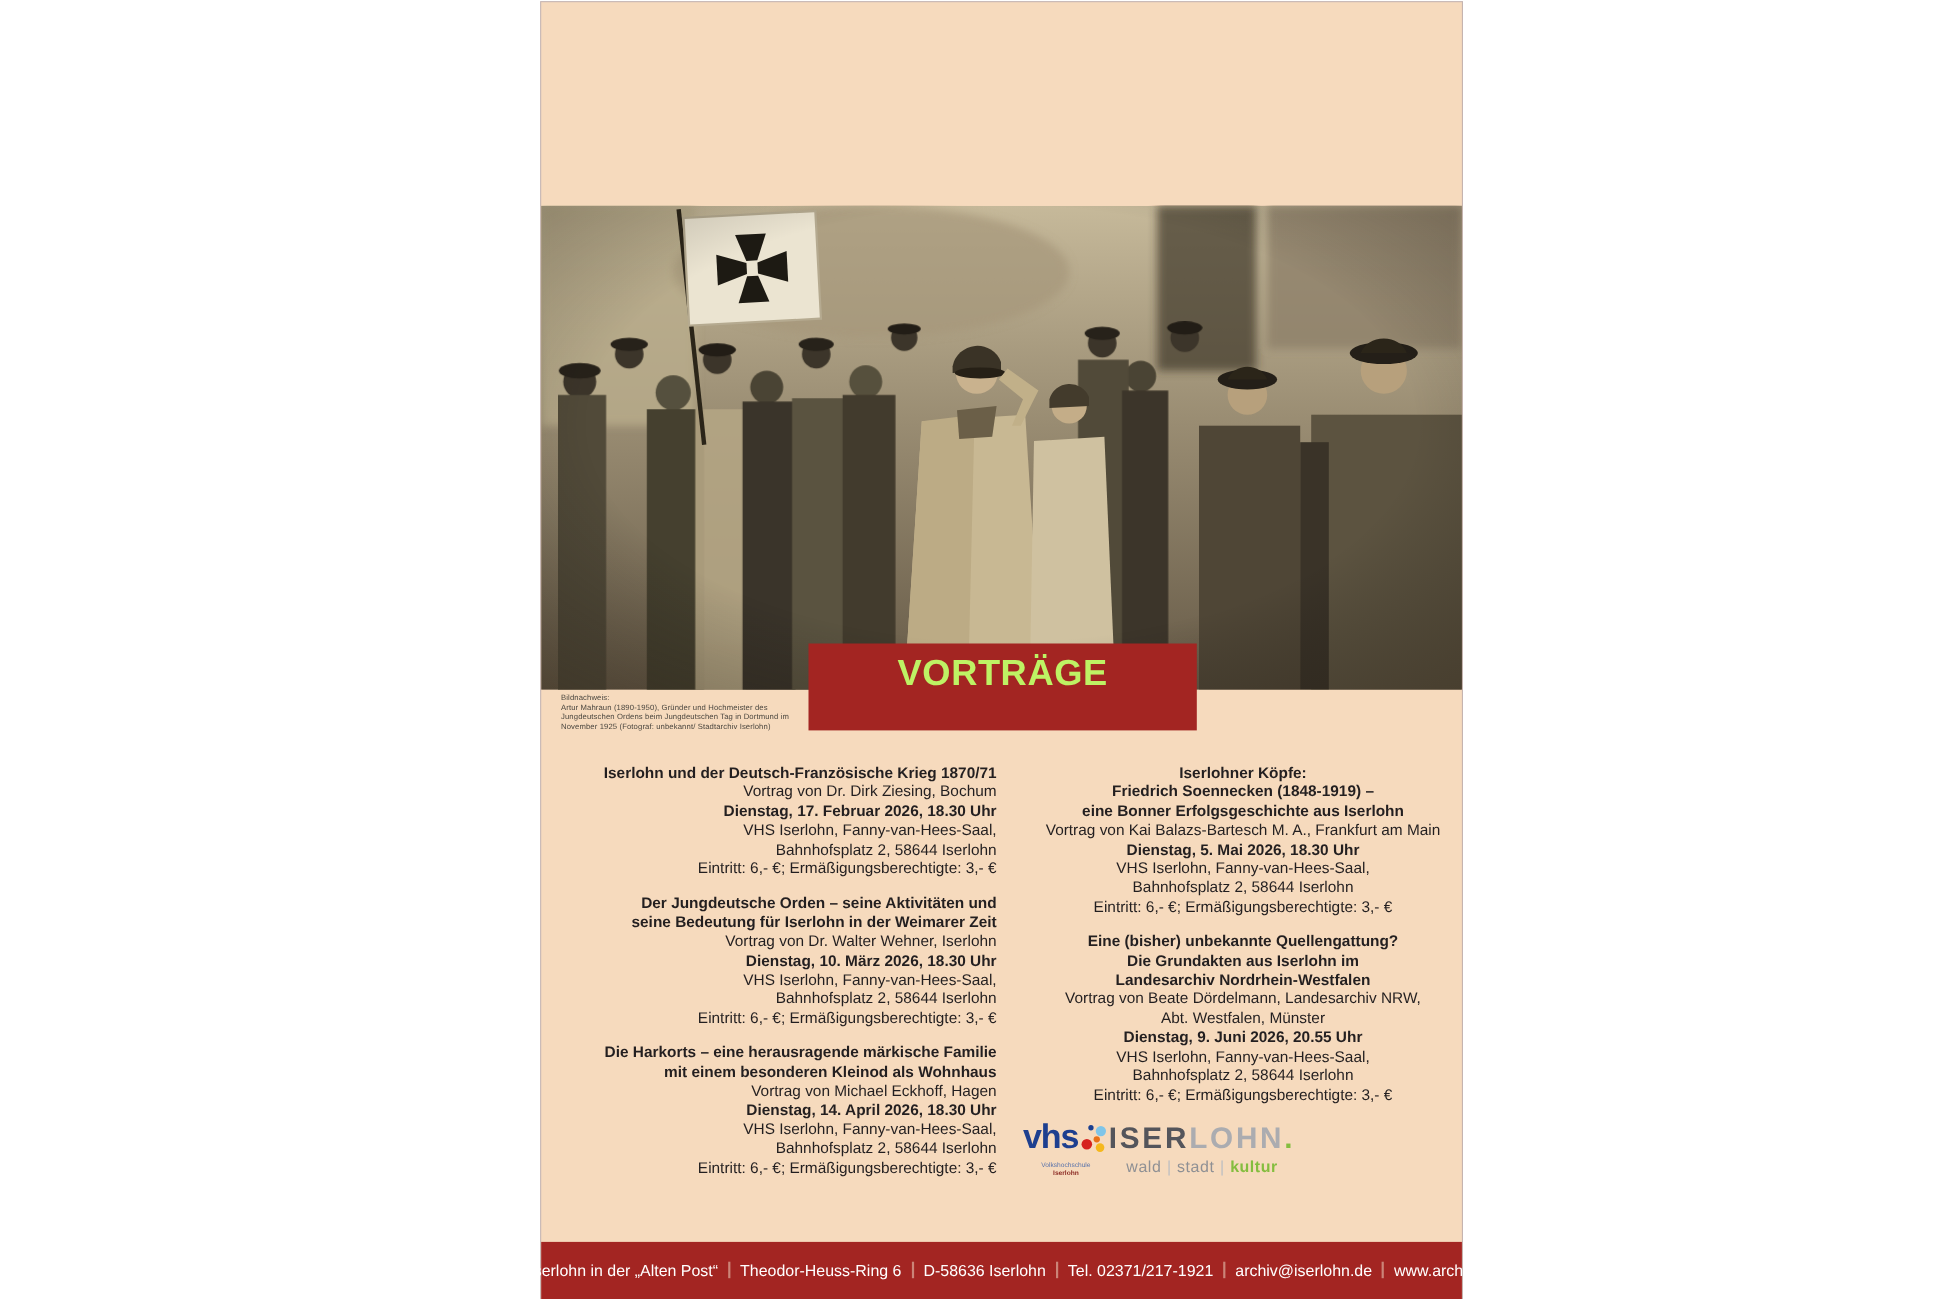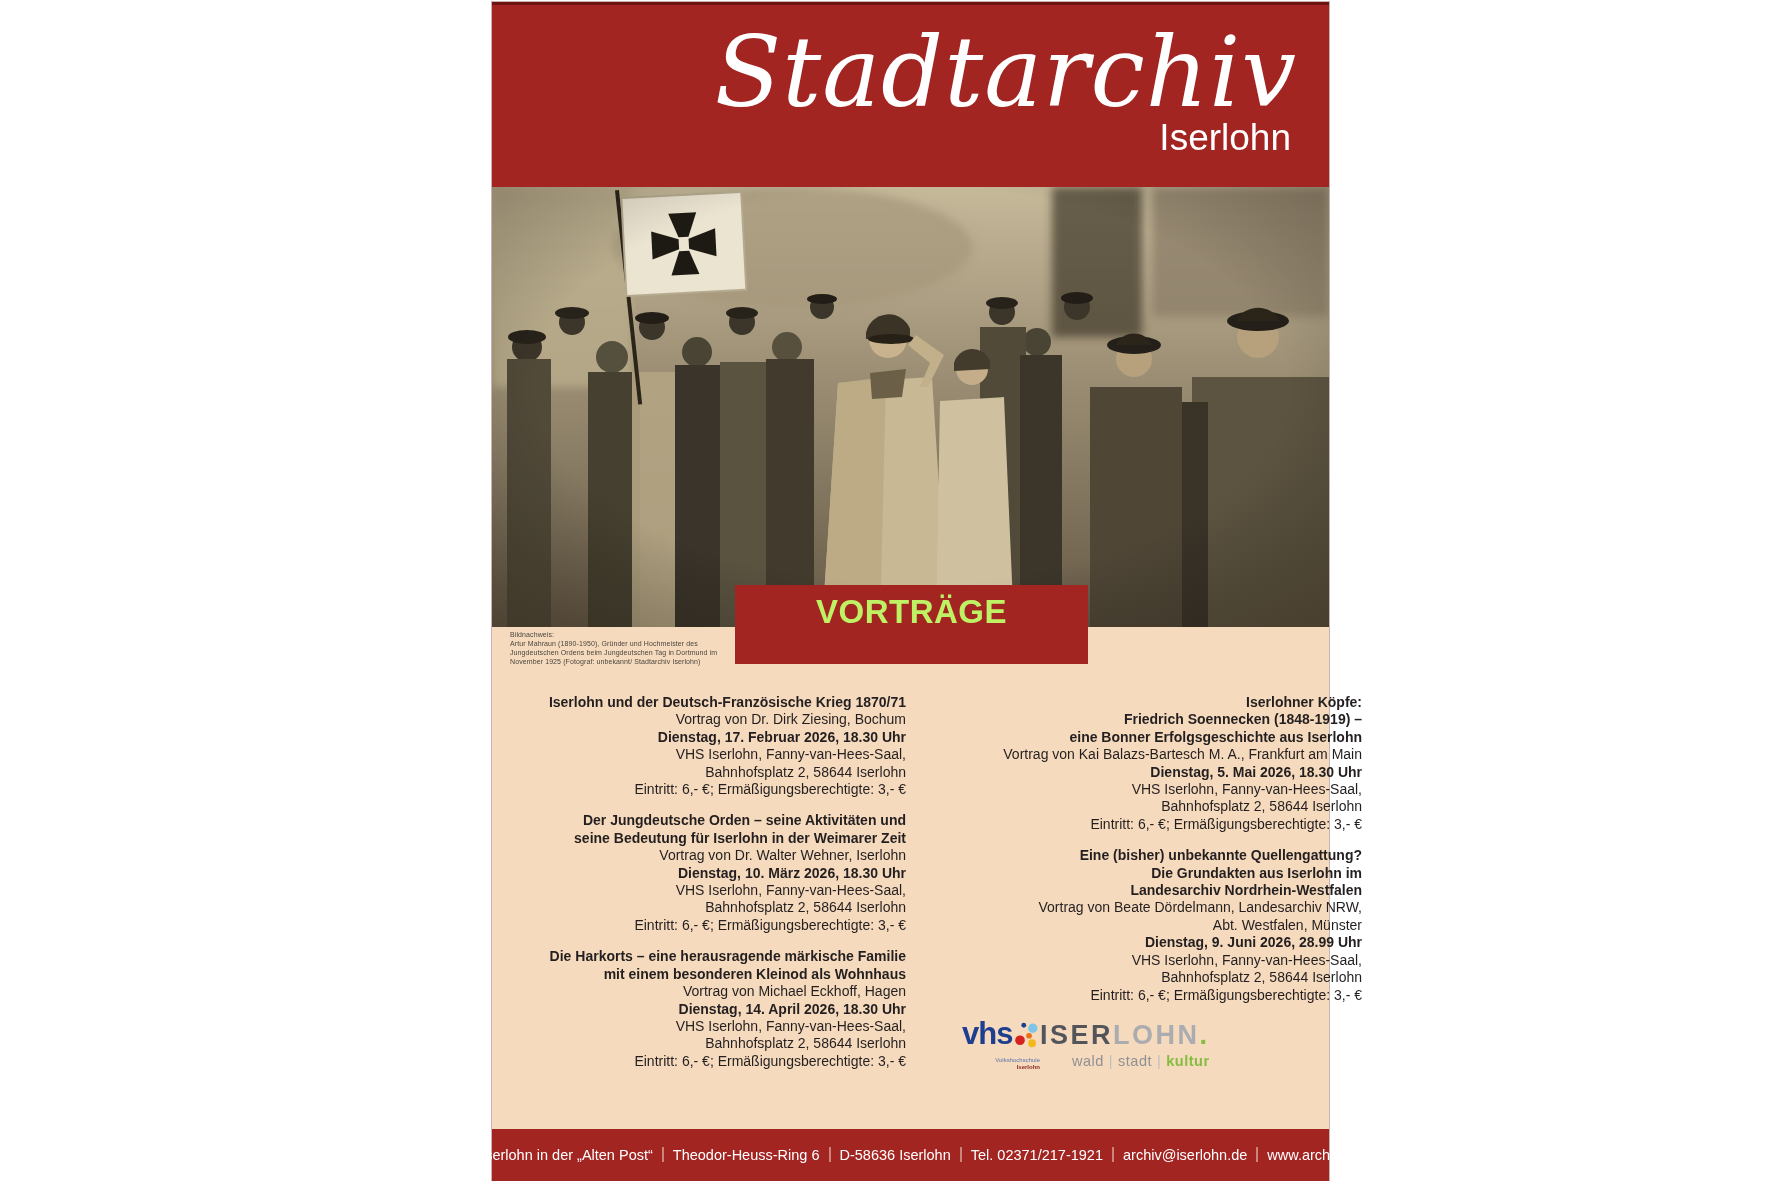--- a/index.html
+++ b/index.html
@@ -27,21 +27,21 @@
 
   
   .banner{position:absolute;left:243px;top:583px;width:353px;height:79px;background:#a32522;
           color:#bef264;text-align:center;z-index:5;box-sizing:border-box;padding-top:9px;}
   .banner-title{font-size:33px;font-weight:bold;line-height:36px;letter-spacing:.5px;}
   .banner-sub{font-size:23px;font-weight:bold;line-height:27px;}
 
   
   .col{position:absolute;top:692px;font-size:14px;line-height:17.4px;color:#231f20;}
   .col-left{left:40px;width:374px;text-align:right;}
-  .col-right{left:438px;width:400px;text-align:right;margin-left:32px;}
+  .col-right{left:438px;width:400px;text-align:center;}
   .lecture{margin-bottom:14px;}
   .lecture .b{font-weight:bold;}
 
   .series-note{margin-top:9px;color:#9c2421;font-weight:bold;font-size:15px;line-height:20.5px;}
 
   
   .logos{margin-top:15px;display:flex;align-items:flex-start;}
   .vhs{width:78px;}
   .vhs-row{display:flex;align-items:flex-start;}
   .vhs-text{font-size:31px;font-weight:bold;color:#1e3f8f;line-height:30px;letter-spacing:-1px;}
@@ -59,26 +59,20 @@
   .footbar{position:absolute;left:0;top:1127px;width:100%;height:52px;background:#a32522;
            display:flex;align-items:center;justify-content:center;}
   .foot-line{color:#ffffff;font-size:14.5px;white-space:nowrap;}
   .fsep{display:inline-block;width:2px;height:15px;background:#cb8478;margin:0 9px;vertical-align:-2px;}
 </style>
 </head>
 <body>
 
 <div class="poster">
 
-  <div class="masthead">
-    <div class="mast-inner">
-      <div class="arch-title">Stadtarchiv</div>
-      <div class="arch-sub">Iserlohn</div>
-    </div>
-  </div>
 
   <div class="photo">
     <svg viewBox="0 0 837 440" preserveAspectRatio="none">
       <defs>
         <linearGradient id="bgGrad" x1="0" y1="0" x2="0" y2="1">
           <stop offset="0" stop-color="#c6b99a"></stop>
           <stop offset="0.45" stop-color="#998c72"></stop>
           <stop offset="1" stop-color="#665a47"></stop>
         </linearGradient>
         <radialGradient id="vign" cx="0.5" cy="0.45" r="0.75">
@@ -224,21 +218,21 @@
           <div>VHS Iserlohn, Fanny-van-Hees-Saal,</div>
           <div>Bahnhofsplatz 2, 58644 Iserlohn</div>
           <div>Eintritt: 6,- €; Ermäßigungsberechtigte: 3,- €</div>
         </div>
         <div class="lecture">
           <div class="b">Eine (bisher) unbekannte Quellengattung?</div>
           <div class="b">Die Grundakten aus Iserlohn im</div>
           <div class="b">Landesarchiv Nordrhein-Westfalen</div>
           <div>Vortrag von Beate Dördelmann, Landesarchiv NRW,</div>
           <div>Abt. Westfalen, Münster</div>
-          <div class="b">Dienstag, 9. Juni 2026, 28.99 Uhr</div>
+          <div class="b">Dienstag, 9. Juni 2026, 20.55 Uhr</div>
           <div>VHS Iserlohn, Fanny-van-Hees-Saal,</div>
           <div>Bahnhofsplatz 2, 58644 Iserlohn</div>
           <div>Eintritt: 6,- €; Ermäßigungsberechtigte: 3,- €</div>
         </div>
       </div>
 
 
     <div class="logos">
       <div class="vhs">
         <div class="vhs-row">

